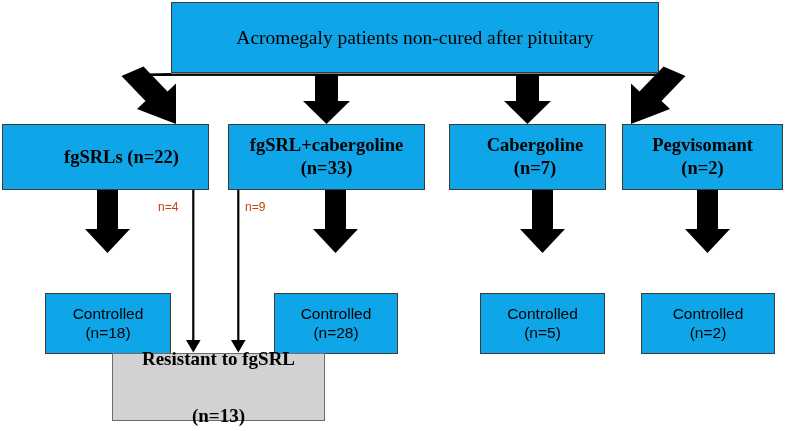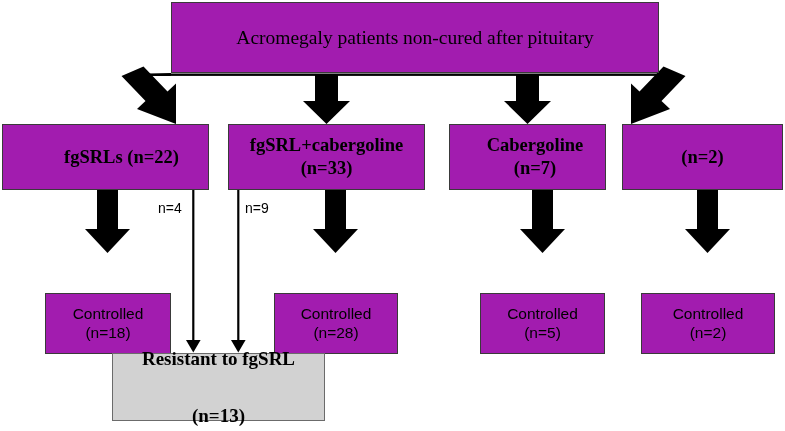--- a/index.html
+++ b/index.html
@@ -20,21 +20,21 @@
     left: 0;
     top: 0;
     width: 785px;
     height: 431px;
     pointer-events: none;
   }
   .node {
     position: absolute;
     box-sizing: border-box;
     border: 1.6px solid #3a3a3a;
-    background: #a21caf;
+    background: #0ea5e9;
     display: flex;
     flex-direction: column;
     align-items: center;
     justify-content: center;
     text-align: center;
     color: #000000;
     line-height: 1.22;
   }
   .node .line { display: block; white-space: nowrap; }
 
@@ -59,23 +59,23 @@
   
   .node-terminal {
     font-weight: 700;
     font-size: 19px;
     background: #d2d2d2;
     border: 1.6px solid #6b6b6b;
   }
   .edge-label {
     position: absolute;
     font-family: "Liberation Sans", "DejaVu Sans", sans-serif;
-    font-size: 14px;
+    font-size: 12px;
     font-weight: 400;
-    color: #000000;
+    color: #c2410c;
     white-space: nowrap;
   }
 </style>
 </head>
 <body>
 
 <div id="canvas">
 
   <svg class="layer" viewBox="0 0 785 431">
 
@@ -120,20 +120,21 @@
     <span class="line">fgSRL+cabergoline</span>
     <span class="line">(n=33)</span>
   </div>
 
   <div class="node node-treatment" style="left:449px; top:124px; width:157px; height:66px;padding-left:15px;">
     <span class="line">Cabergoline</span>
     <span class="line">(n=7)</span>
   </div>
 
   <div class="node node-treatment" style="left:622px; top:124px; width:161px; height:66px;">
+    <span class="line">Pegvisomant</span>
     <span class="line">(n=2)</span>
   </div>
 
   <span class="edge-label" style="left:158px; top:200px;">n=4</span>
   <span class="edge-label" style="left:245px; top:200px;">n=9</span>
 
   <div class="node node-outcome" style="left:45px; top:253px; width:126px; height:61px;">
     <span class="line">Controlled</span>
     <span class="line">(n=18)</span>
   </div>

